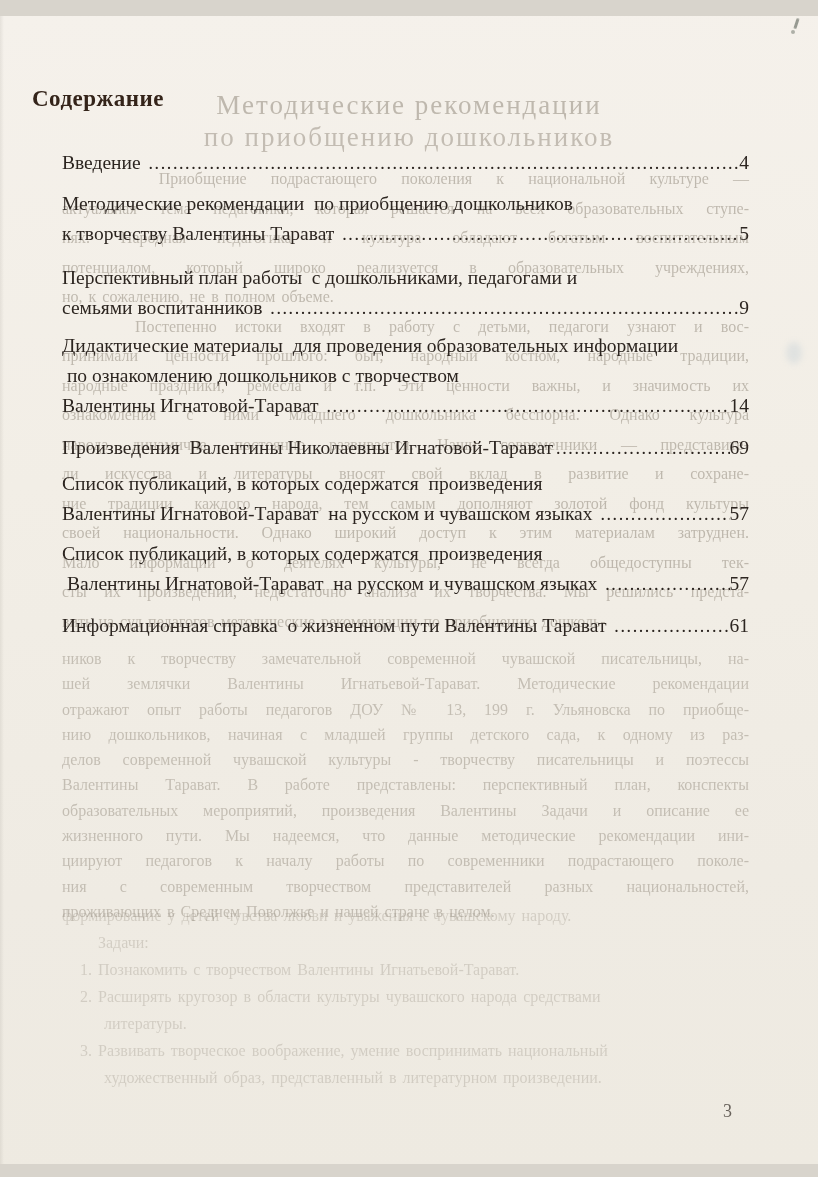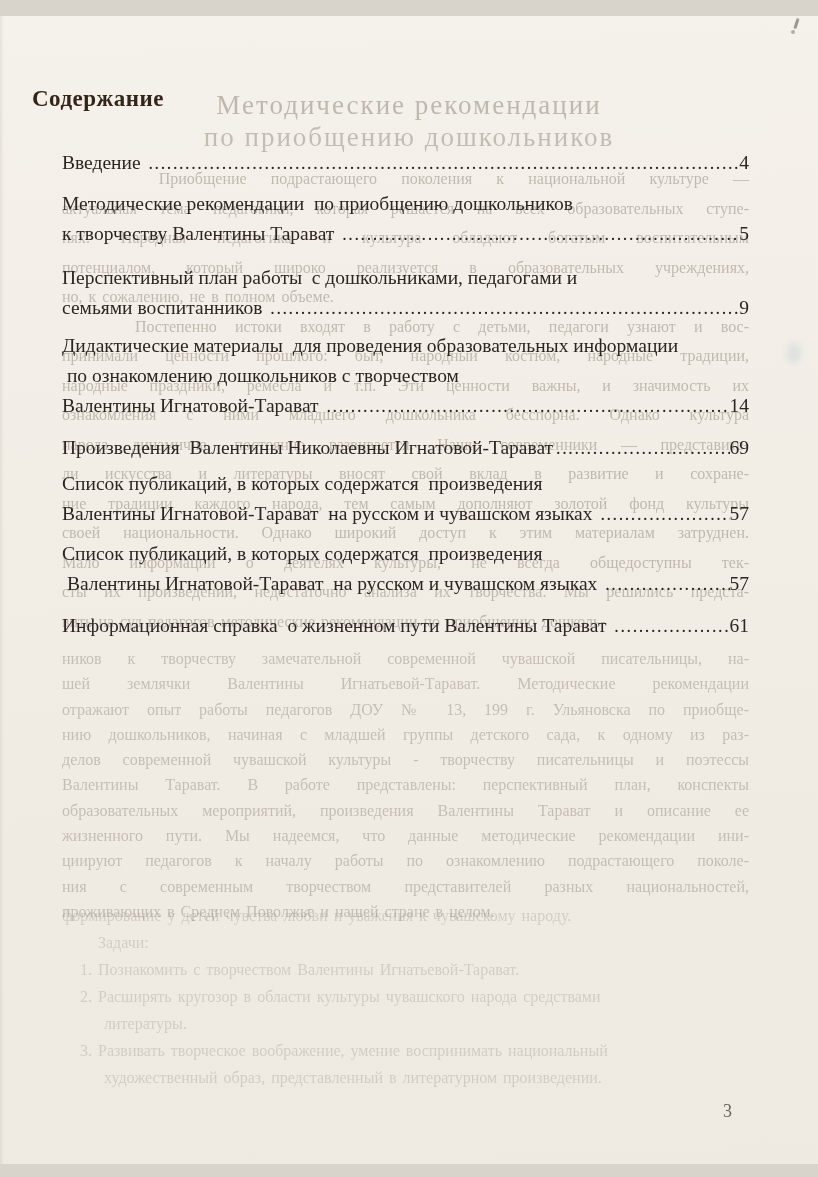--- a/index.html
+++ b/index.html
@@ -114,23 +114,23 @@
 
     <div class="ghost-block" id="ghost-lower">
       <div class="ghost-par">
 
       <div class="gline">ников к творчеству замечательной современной чувашской писательницы, на-</div>
           <div class="gline">шей землячки Валентины Игнатьевой-Тарават. Методические рекомендации</div>
           <div class="gline">отражают опыт работы педагогов ДОУ № 13, 199 г. Ульяновска по приобще-</div>
           <div class="gline">нию дошкольников, начиная с младшей группы детского сада, к одному из раз-</div>
           <div class="gline">делов современной чувашской культуры - творчеству писательницы и поэтессы</div>
           <div class="gline">Валентины Тарават. В работе представлены: перспективный план, конспекты</div>
-          <div class="gline">образовательных мероприятий, произведения Валентины Тарават и описание ее</div>
+          <div class="gline">образовательных мероприятий, произведения Валентины Задачи и описание ее</div>
           <div class="gline">жизненного пути. Мы надеемся, что данные методические рекомендации ини-</div>
-          <div class="gline">циируют педагогов к началу работы по ознакомлению подрастающего поколе-</div>
+          <div class="gline">циируют педагогов к началу работы по современники подрастающего поколе-</div>
           <div class="gline">ния с современным творчеством представителей разных национальностей,</div>
           <div class="gline">проживающих в Среднем Поволжье и нашей стране в целом.</div>
         </div>
     </div>
 
     <div class="ghost-block" id="ghost-tasks">
       <div class="ghost-par">
 
       <div class="gline">формирование у детей чувства любви и уважения к чувашскому народу.</div>
           <div class="gline">      Задачи:</div>

